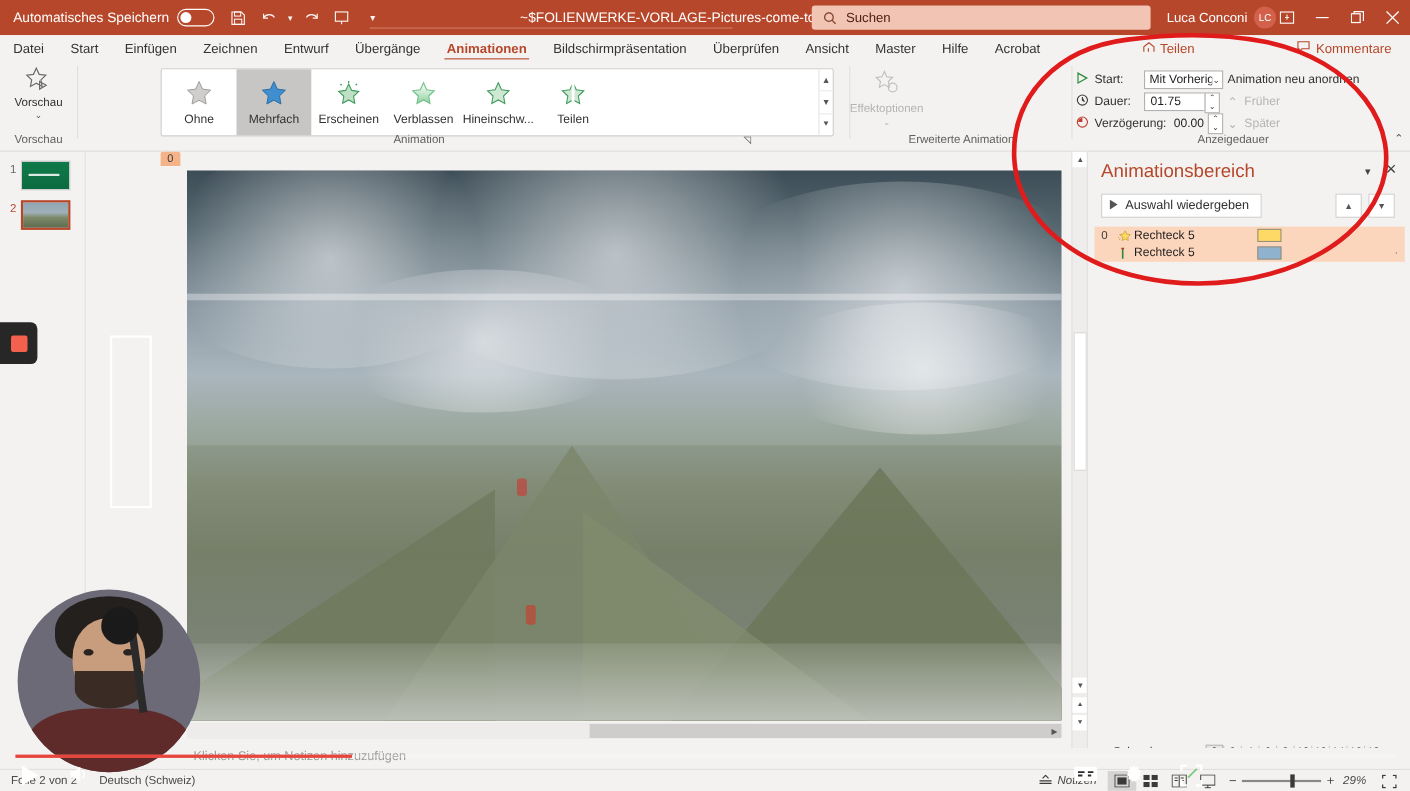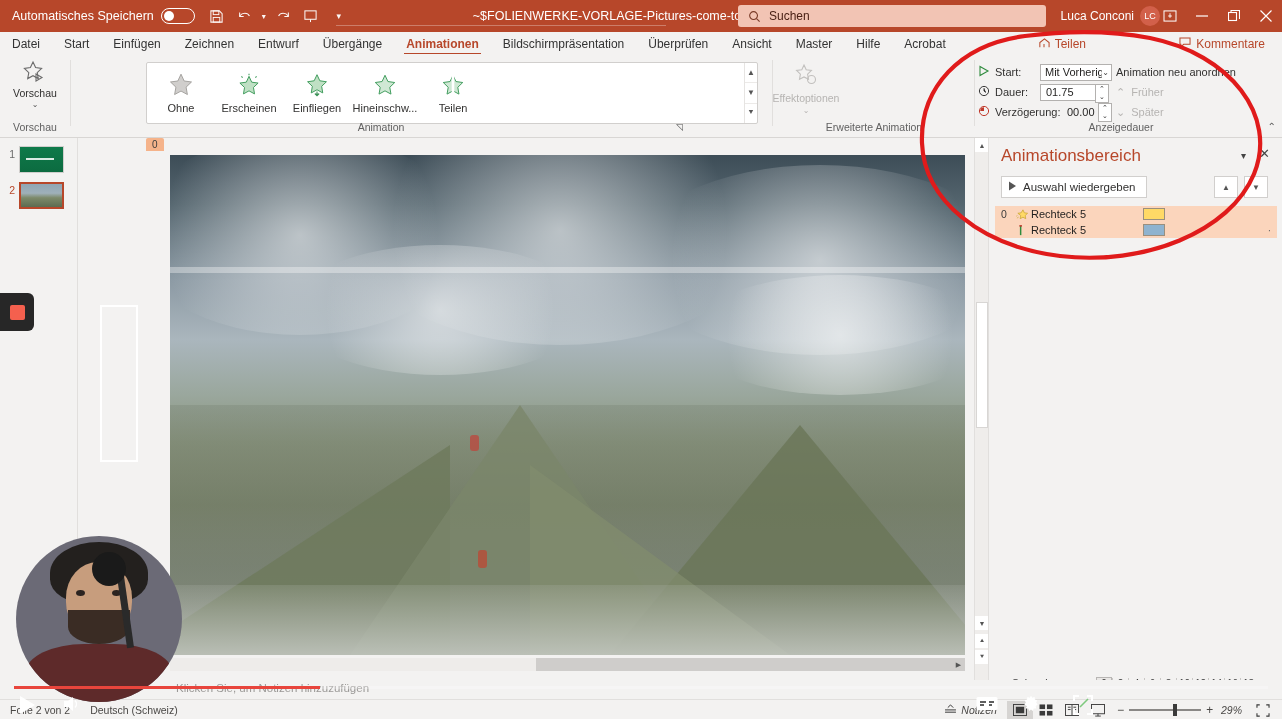--- a/index.html
+++ b/index.html
@@ -460,33 +460,44 @@
     <div class="grp-sep" style="left:70px"></div>
 
     <div class="rb-group" style="left:72px; width:618px">
       <div class="gallery">
         <div class="gal-item">
           <span><svg width="26" height="26" viewBox="0 0 24 24">
                 <path d="M12 2l2.9 6.3 6.8.9-5 4.8 1.2 6.8L12 17.6 6.1 20.8l1.2-6.8-5-4.8 6.8-.9z" fill="#d0cecc" stroke="#9b9996" stroke-width="0.8"></path>
               </svg></span>
           <span>Ohne</span>
         </div>
+        <div class="gal-item selected">
+          <span><svg width="26" height="26" viewBox="0 0 24 24">
+                <path d="M12 2l2.9 6.3 6.8.9-5 4.8 1.2 6.8L12 17.6 6.1 20.8l1.2-6.8-5-4.8 6.8-.9z" fill="#3f8fd0" stroke="#2a6ba0" stroke-width="0.8"></path>
+              </svg></span>
+          <span>Mehrfach</span>
+        </div>
         <div class="gal-item">
           <span><svg width="26" height="26" viewBox="0 0 24 24">
                 <path d="M12 4l2.5 5.4 5.9.8-4.3 4.1 1 5.9L12 17.4 6.9 20.2l1-5.9-4.3-4.1 5.9-.8z" fill="#bfe0c4" stroke="#3f9b5c" stroke-width="0.9"></path>
                 <path d="M12 1.5v1.6M5 4l1.1 1.1M19 4l-1.1 1.1" stroke="#3f9b5c" stroke-width="1"></path>
               </svg></span>
           <span>Erscheinen</span>
         </div>
         <div class="gal-item">
           <span><svg width="26" height="26" viewBox="0 0 24 24">
-                <path d="M12 2.5l2.6 5.6 6.1.9-4.4 4.2 1 6.1L12 16.4 6.7 19.3l1-6.1-4.4-4.2 6.1-.9z" fill="#bfe0c4" stroke="#3f9b5c" stroke-width="0.9"></path>
-                <path d="M12 22v-4M10 20l2 2 2-2" stroke="#3f9b5c" stroke-width="1"></path>
+                <defs>
+                  <linearGradient id="fg" x1="0" y1="0" x2="0" y2="1">
+                    <stop offset="0" stop-color="#ffffff"></stop>
+                    <stop offset="1" stop-color="#8fd19e"></stop>
+                  </linearGradient>
+                </defs>
+                <path d="M12 3l2.7 5.8 6.3.9-4.6 4.4 1.1 6.3L12 17.4 6.5 20.4l1.1-6.3L3 9.7l6.3-.9z" fill="url(#fg)" stroke="#6fbf8a" stroke-width="0.9"></path>
               </svg></span>
-          <span>Einfliegen</span>
+          <span>Verblassen</span>
         </div>
         <div class="gal-item">
           <span><svg width="26" height="26" viewBox="0 0 24 24">
                 <path d="M12 3l2.7 5.8 6.3.9-4.6 4.4 1.1 6.3L12 17.4 6.5 20.4l1.1-6.3L3 9.7l6.3-.9z" fill="#cfe8d4" stroke="#3f9b5c" stroke-width="0.9"></path>
               </svg></span>
           <span>Hineinschw...</span>
         </div>
         <div class="gal-item">
           <span><svg width="26" height="26" viewBox="0 0 24 24">
                 <path d="M12 3l2.7 5.8 6.3.9-4.6 4.4 1.1 6.3L12 17.4 6.5 20.4l1.1-6.3L3 9.7l6.3-.9z" fill="#cfe8d4" stroke="#3f9b5c" stroke-width="0.9"></path>

